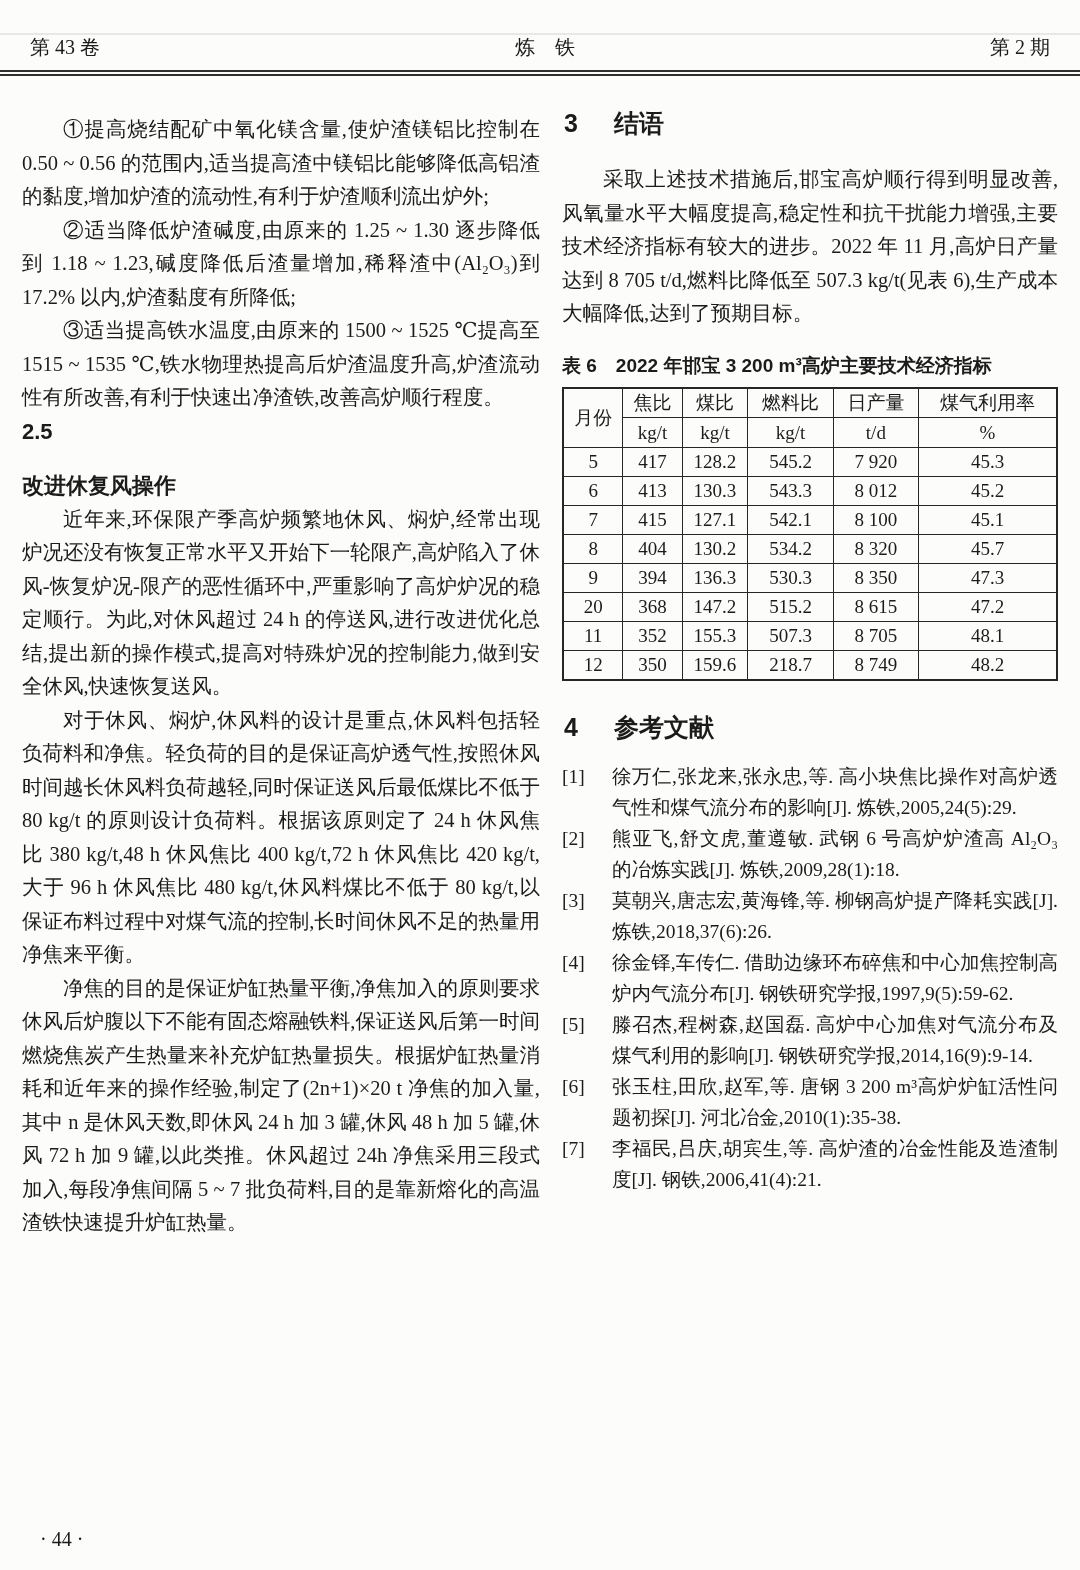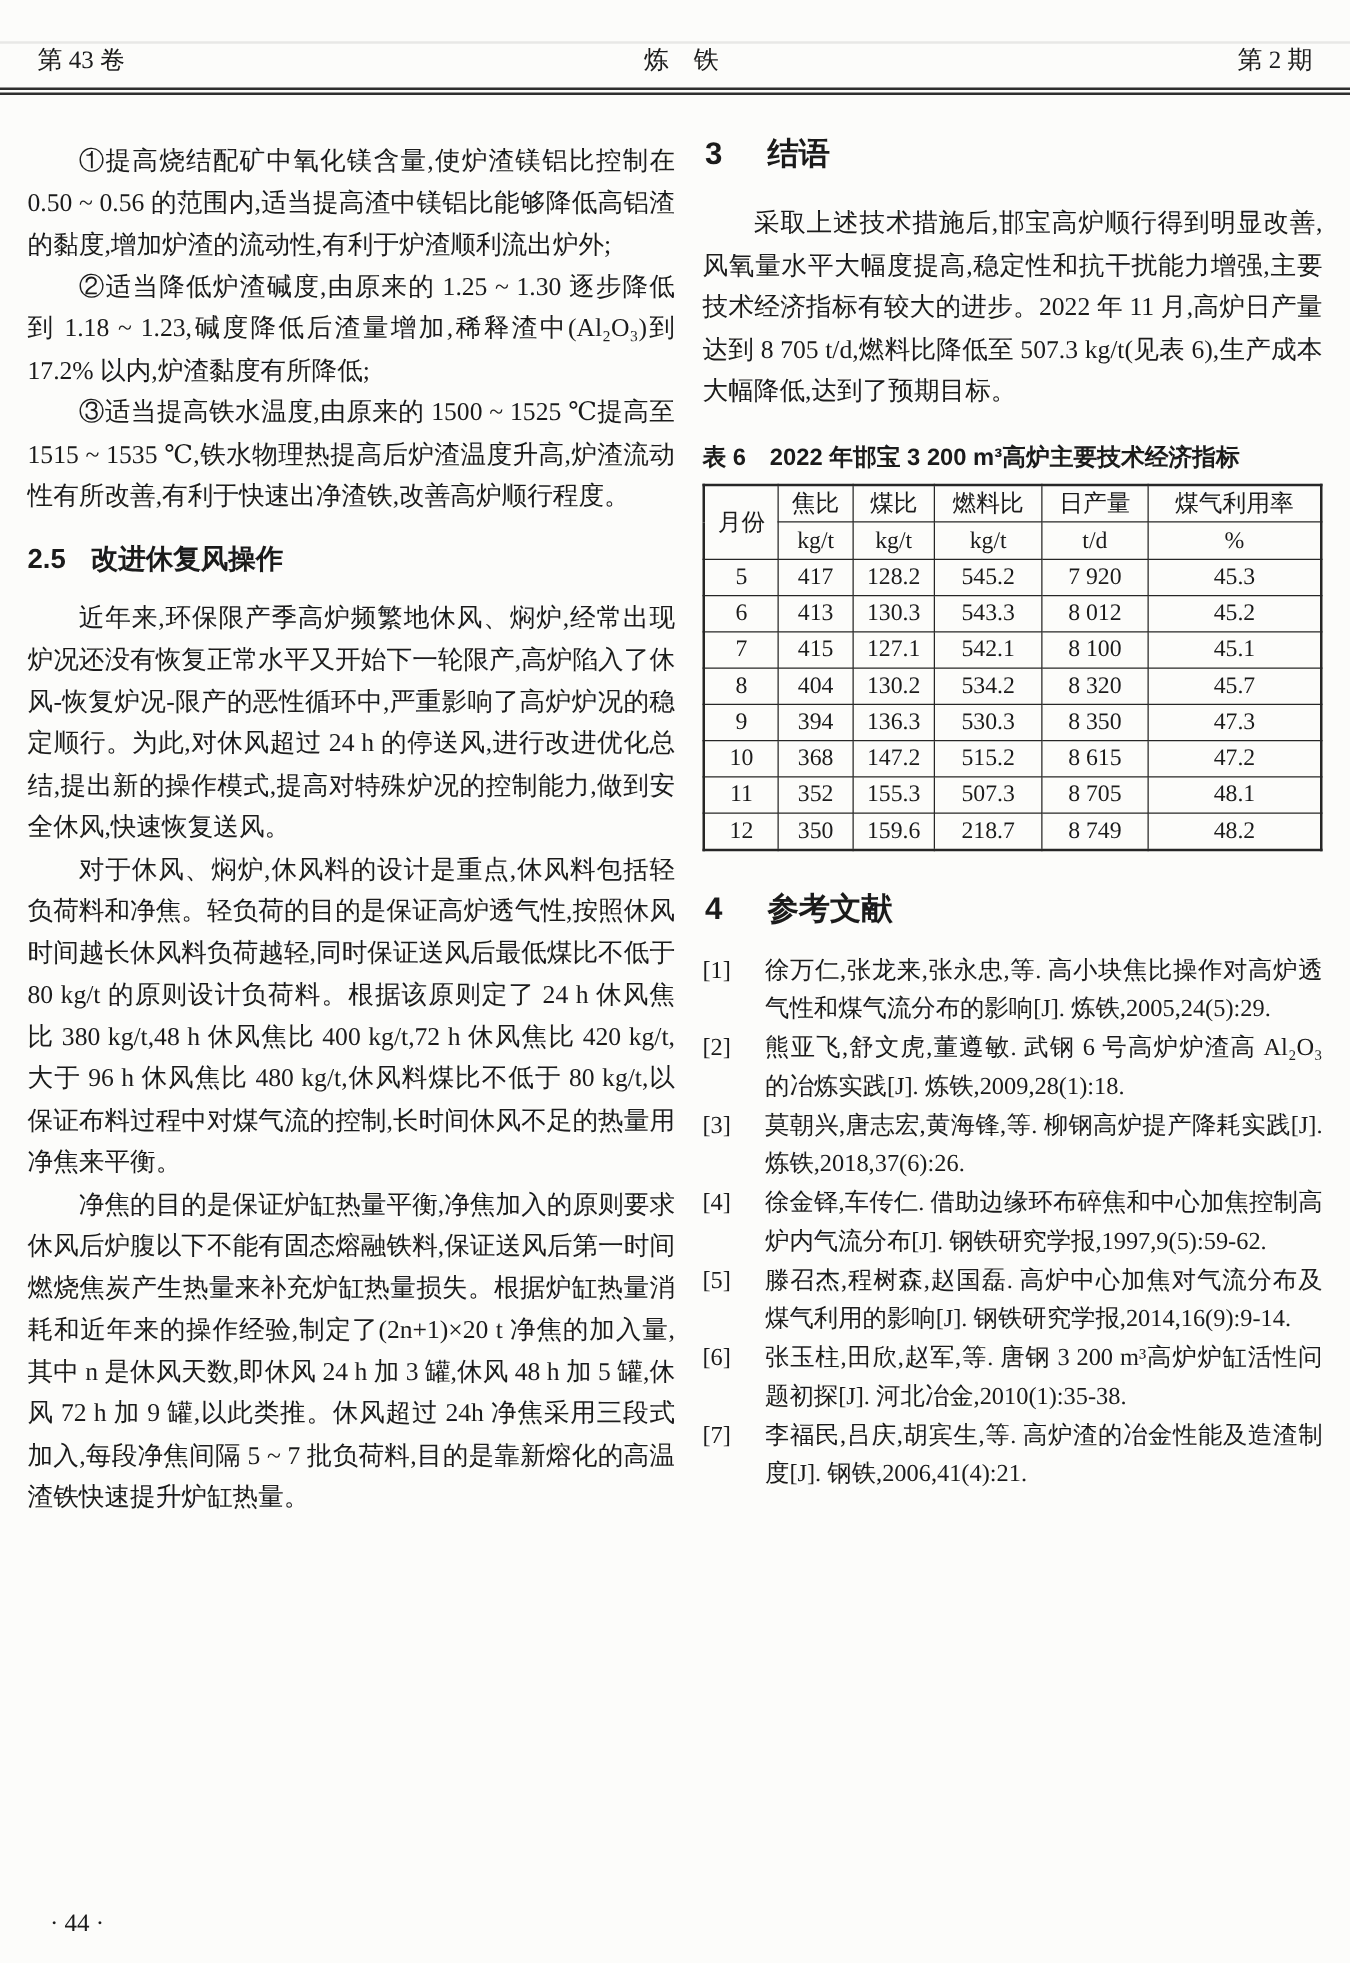--- a/index.html
+++ b/index.html
@@ -30,25 +30,25 @@
   .col { position: absolute; top: 95px; }
   .col-left  { left: 22px;  width: 518px; }
   .col-right { left: 562px; width: 496px; }
   .body-par {
     margin: 0;
     font-size: 20.5px; line-height: 33.5px;
     text-align: justify; text-indent: 2em;
   }
   .first-par { margin-top: 18px; }
   .sub-heading {
-    margin: 15px 0;
+    margin: 0 0;
     font-family: "Liberation Sans", "DejaVu Sans", sans-serif;
     font-weight: bold;
     font-size: 22px; line-height: 34px;
-    display: flex; gap: 20px;
+    display: flex; gap: 20px; flex-direction: column;
   }
   .section-heading {
     font-family: "Liberation Sans", "DejaVu Sans", sans-serif;
     font-weight: bold;
     font-size: 25px; line-height: 32px;
     display: flex; gap: 36px;
   }
   .heading-3 { margin: 12px 0 24px 2px; }
   .heading-4 { margin: 30px 0 18px 2px; }
   .table-caption {
@@ -173,21 +173,21 @@
       </tr>
       <tr>
         <td>9</td>
         <td>394</td>
         <td>136.3</td>
         <td>530.3</td>
         <td>8 350</td>
         <td>47.3</td>
       </tr>
       <tr>
-        <td>10</td>
+        <td>20</td>
         <td>368</td>
         <td>147.2</td>
         <td>515.2</td>
         <td>8 615</td>
         <td>47.2</td>
       </tr>
       <tr>
         <td>11</td>
         <td>352</td>
         <td>155.3</td>

